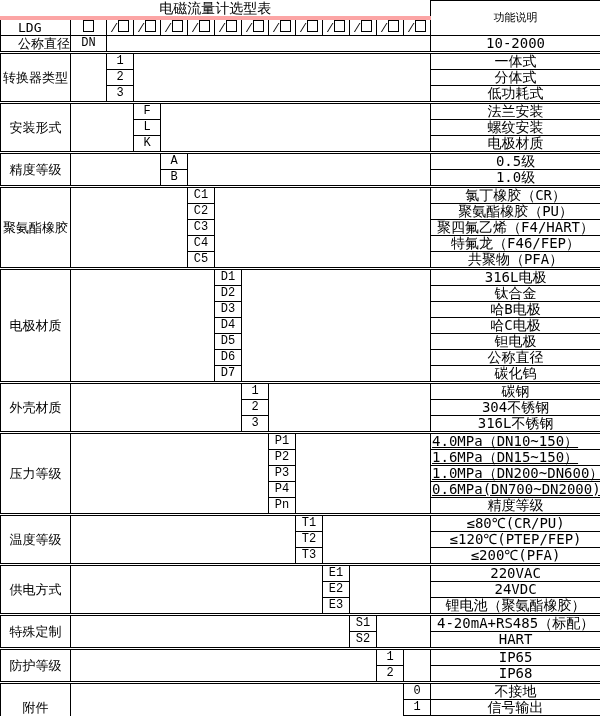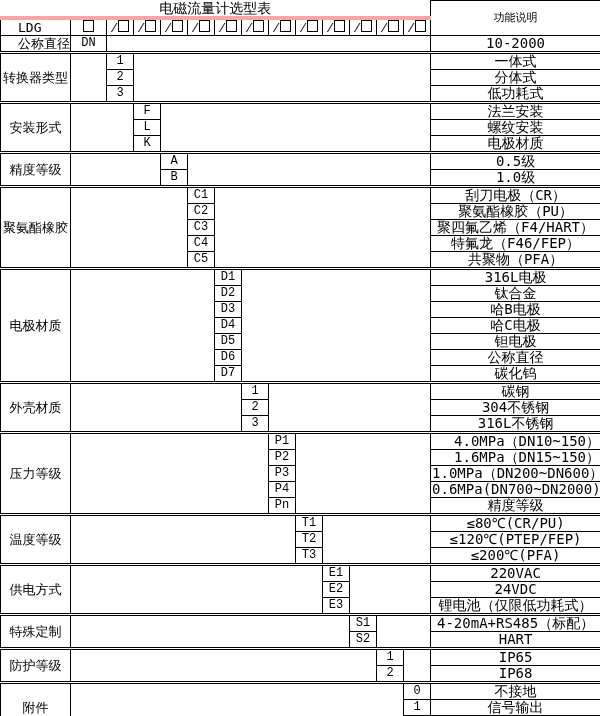--- a/index.html
+++ b/index.html
@@ -14,21 +14,21 @@
     line-height:15px;
     text-align:center;
     overflow:hidden;
     white-space:nowrap;
   }
   td.title { border:none; border-bottom:4px solid #fca5a5; font-size:14px; }
   td.fhdr  { font-size:11px; }
   td.lbl   { font-size:13px; }
   td.left  { text-align:left; padding-left:17px; }
   td.desc  { font-size:14px; }
-  td.desc.la { text-align:right; padding-left:1px; }
+  td.desc.la { text-align:left; padding-left:1px;text-decoration:underline; }
   td.code  { font-size:12px;font-family:Liberation Mono, monospace; }
   td.slot  { font-size:11px; }
   tr.sec > td { border-top:3px double #000; }
   .sq {
     display:inline-block;
     width:9px; height:10px;
     border:1px solid #000;
     vertical-align:-1px;
     background:#fff;
   }
@@ -122,21 +122,21 @@
         </tr>
         <tr>
           <td class="code">B</td>
           <td class="desc">1.0级</td>
         </tr>
         <tr class="sec">
           <td class="lbl" rowspan="5">聚氨酯橡胶</td>
           <td class="span" rowspan="5" colspan="4"></td>
           <td class="code">C1</td>
           <td class="span" rowspan="5" colspan="8"></td>
-          <td class="desc">刮刀电极（CR）</td>
+          <td class="desc">氯丁橡胶（CR）</td>
         </tr>
         <tr>
           <td class="code">C2</td>
           <td class="desc">聚氨酯橡胶（PU）</td>
         </tr>
         <tr>
           <td class="code">C3</td>
           <td class="desc">聚四氟乙烯（F4/HART）</td>
         </tr>
         <tr>
@@ -237,21 +237,21 @@
           <td class="code">E1</td>
           <td class="span" rowspan="3" colspan="3"></td>
           <td class="desc">220VAC</td>
         </tr>
         <tr>
           <td class="code">E2</td>
           <td class="desc">24VDC</td>
         </tr>
         <tr>
           <td class="code">E3</td>
-          <td class="desc">锂电池（仅限低功耗式）</td>
+          <td class="desc">锂电池（聚氨酯橡胶）</td>
         </tr>
         <tr class="sec">
           <td class="lbl" rowspan="2">特殊定制</td>
           <td class="span" rowspan="2" colspan="10"></td>
           <td class="code">S1</td>
           <td class="span" rowspan="2" colspan="2"></td>
           <td class="desc">4-20mA+RS485（标配）</td>
         </tr>
         <tr>
           <td class="code">S2</td>

